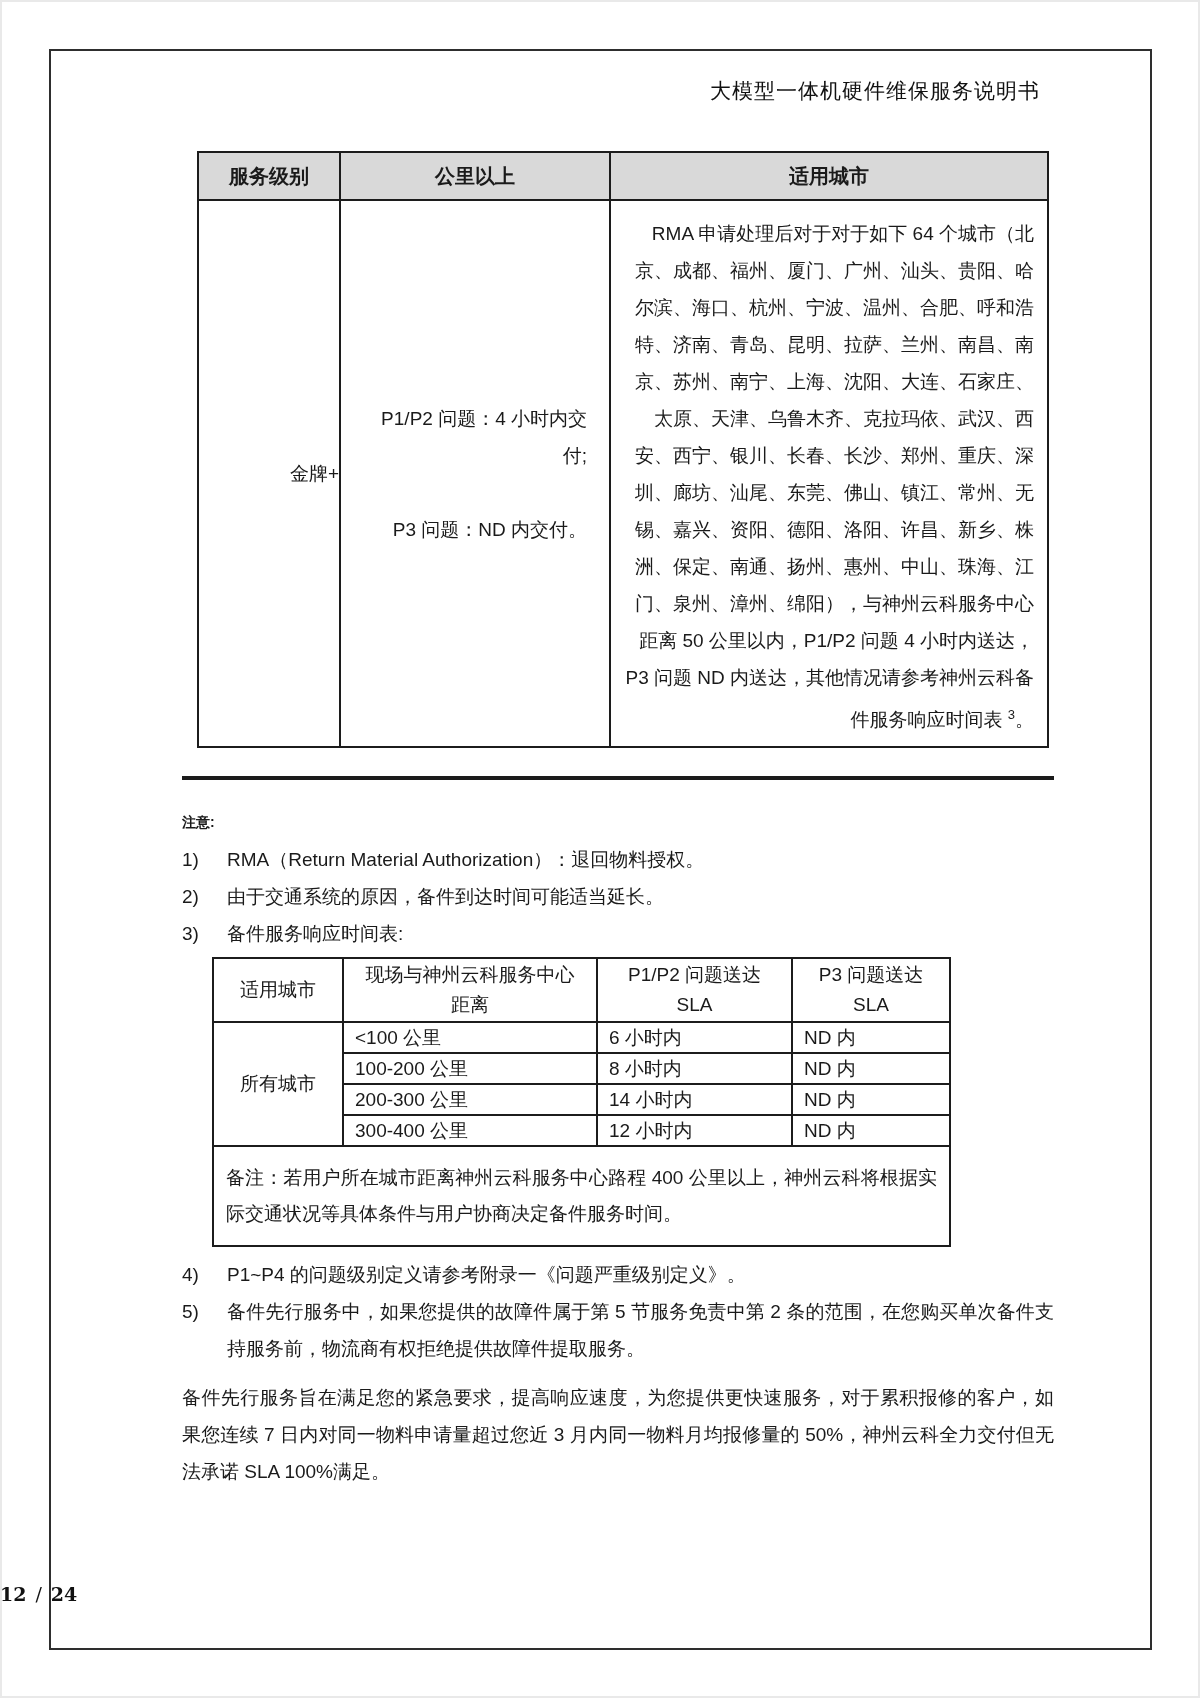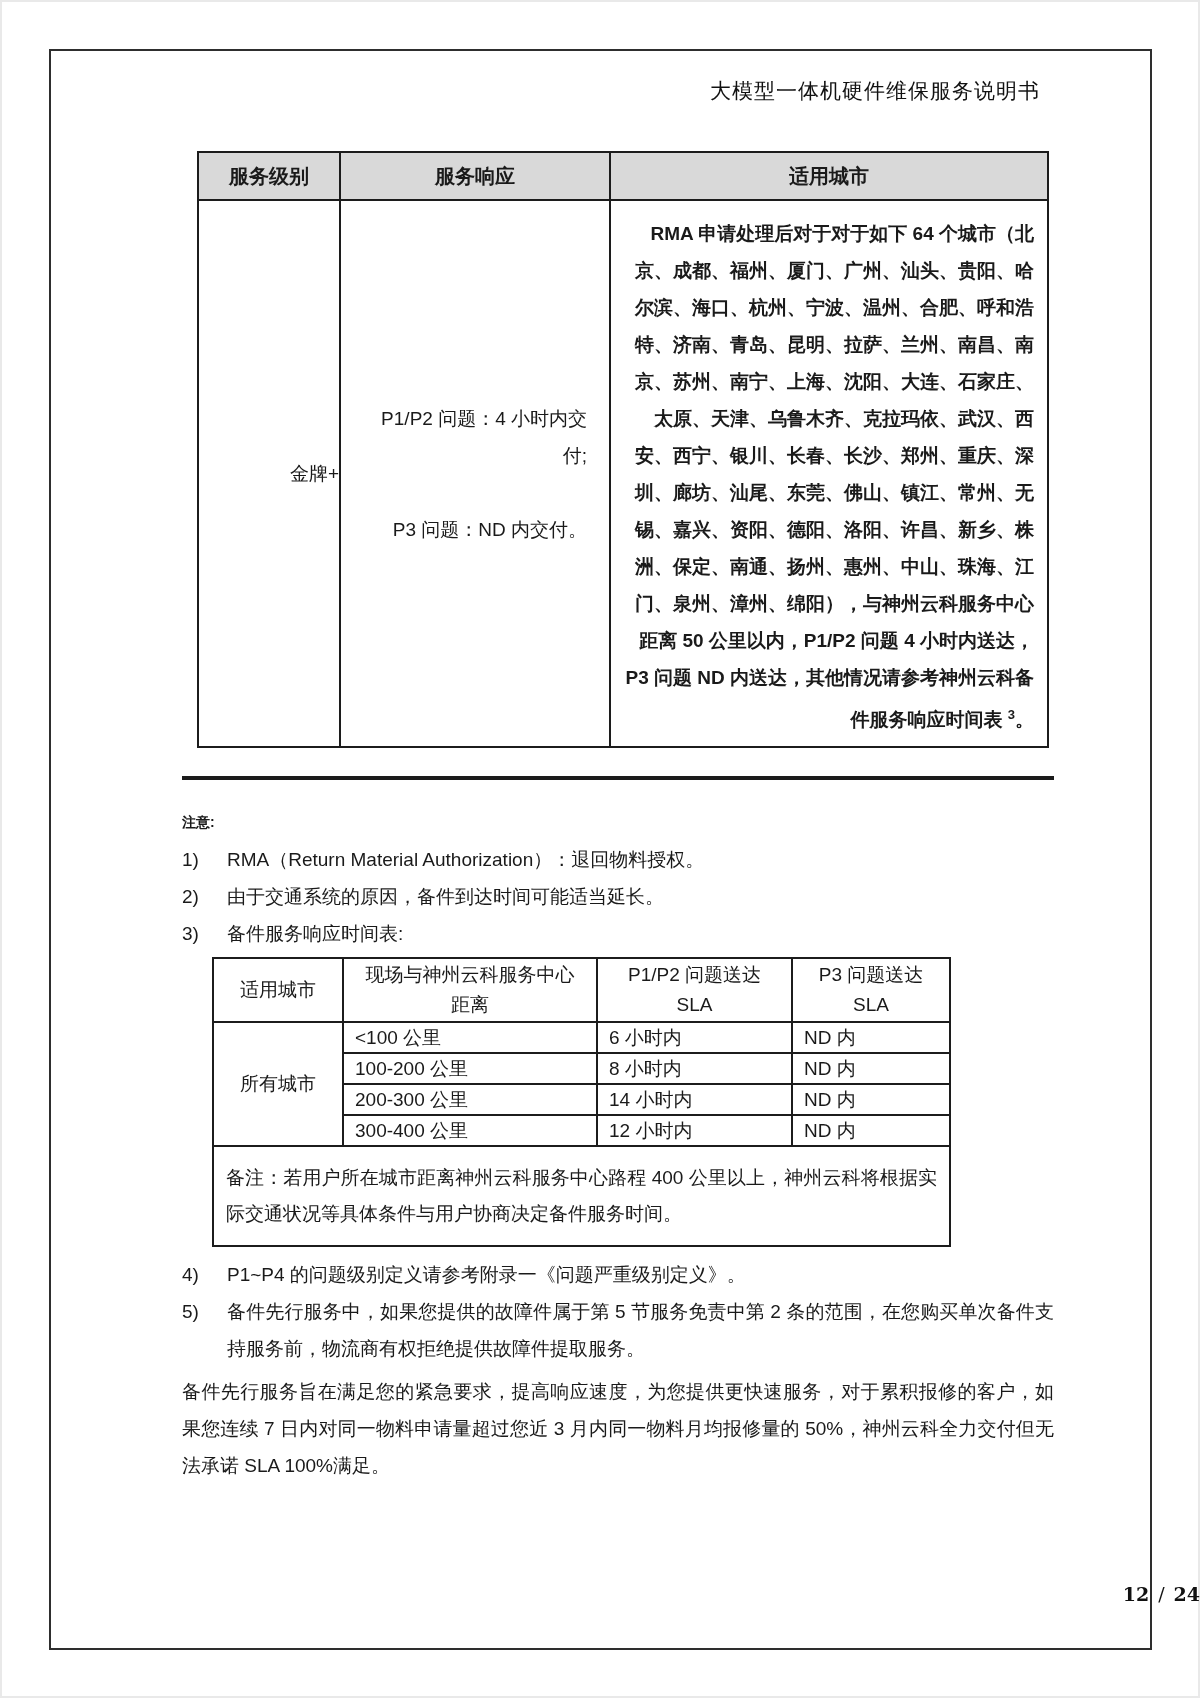--- a/index.html
+++ b/index.html
@@ -48,21 +48,20 @@
   .t1 .c3 { width: 438px; }
   .t1 td { height: 432px; font-size: 19px; }
   .level-cell { text-align: center; vertical-align: middle; }
   .resp-cell  { text-align: center; vertical-align: middle; padding: 0 22px; line-height: 37px; }
   .resp-p2 { margin-top: 37px; }
   .cities-cell {
     vertical-align: top;
     text-align: justify;
     padding: 14px 13px 8px 14px;
     line-height: 37px;
-    font-weight: bold;
   }
   .cities-cell sup { font-size: 13px; }
 
   
   .rule { height: 4px; background: #1b1b1b; margin-top: 28px; }
 
   
   .notice-label { margin-top: 24px; font-size: 14px; font-weight: bold; line-height: 37px; }
   .note-item { display: flex; font-size: 19px; line-height: 37px; }
   .note-item .num { flex: none; width: 45px; }
@@ -75,26 +74,26 @@
   .t2 th.p3h { padding: 0 12px; }
   .t2 .hc1 { width: 130px; }
   .t2 .hc2 { width: 254px; }
   .t2 .hc3 { width: 195px; }
   .t2 .hc4 { width: 158px; }
   .t2 td { height: 31px; padding: 0 11px; margin-top: 24px; }
   .t2 .city-col { text-align: center; vertical-align: middle; }
   .t2 .note-cell { line-height: 36px; padding: 13px 12px; text-align: justify; }
 
   .after-table { margin-top: 9px; }
-  .closing { margin-top: 6px; font-size: 19px; line-height: 37px; text-align: justify; }
+  .closing { margin-top: 12px; font-size: 19px; line-height: 37px; text-align: justify; }
 
   .footer {
     position: absolute;
     left: 0; right: 0; top: 1583px;
-    text-align: right;
+    text-align: left;
     font-family: "DejaVu Serif", "Liberation Serif", serif;
     font-size: 19px;
     color: #111111;
   }
   .footer .pg { font-weight: bold; }
   .footer .sep { padding: 0 9px; font-weight: normal; }
 </style>
 </head>
 <body>
 
@@ -105,21 +104,21 @@
 
     <table class="t1">
       <colgroup>
           <col class="c1">
           <col class="c2">
           <col class="c3">
         </colgroup>
       <tbody>
           <tr>
         <th>服务级别</th>
-        <th>服务响应</th>
+        <th>公里以上</th>
         <th>适用城市</th>
       </tr>
       <tr>
         <td class="level-cell">金牌+</td>
         <td class="resp-cell">
           <div class="resp-p1">P1/P2 问题：4 小时内交付;</div>
           <div class="resp-p2">P3 问题：ND 内交付。</div>
         </td>
         <td class="cities-cell"><span>RMA 申请处理后对于对于如下 64 个城市（北京、成都、福州、厦门、广州、汕头、贵阳、哈尔滨、海口、杭州、宁波、温州、合肥、呼和浩特、济南、青岛、昆明、拉萨、兰州、南昌、南京、苏州、南宁、上海、沈阳、大连、石家庄、太原、天津、乌鲁木齐、克拉玛依、武汉、西安、西宁、银川、长春、长沙、郑州、重庆、深圳、廊坊、汕尾、东莞、佛山、镇江、常州、无锡、嘉兴、资阳、德阳、洛阳、许昌、新乡、株洲、保定、南通、扬州、惠州、中山、珠海、江门、泉州、漳州、绵阳），与神州云科服务中心距离 50 公里以内，P1/P2 问题 4 小时内送达，P3 问题 ND 内送达，其他情况请参考神州云科备件服务响应时间表 </span><sup>3</sup><span>。</span></td>
       </tr>

